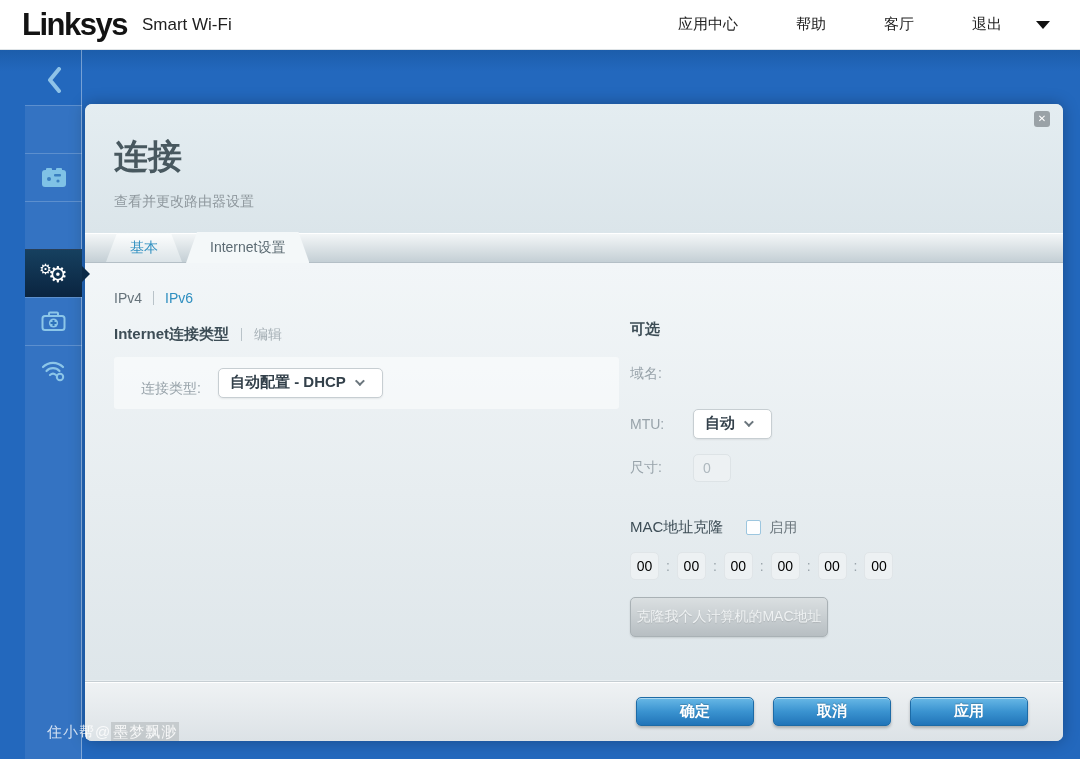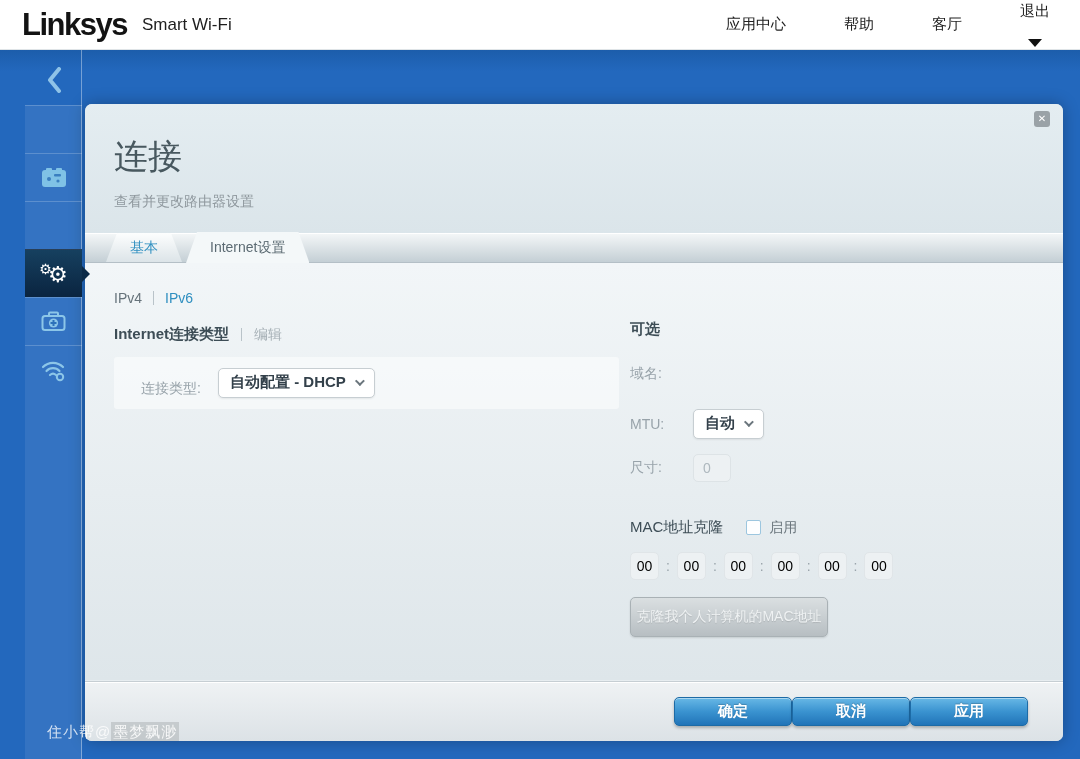--- a/index.html
+++ b/index.html
@@ -8,21 +8,21 @@
   body { position:relative; background:#2368bd; }
 
   
   .topbar { position:absolute; top:0; left:0; width:1080px; height:50px;
     background:#ffffff; border-bottom:1px solid #dfe4e7;
     display:flex; align-items:center; padding:0 30px 0 22px; z-index:30; }
   .logo { font-size:31px; font-weight:800; letter-spacing:-1.5px; color:#131313; }
   .product { margin-left:15px; font-size:17px; color:#1e1e1e; }
   .topnav { margin-left:auto; display:flex; align-items:center; gap:58px; }
   .topnav .nav-item { font-size:15px; color:#222; cursor:pointer; white-space:nowrap; }
-  .logout-wrap { display:flex; align-items:center; gap:18px;flex-direction:column; }
+  .logout-wrap { display:flex; align-items:center; gap:34px; }
   .caret-down { width:0; height:0; border-left:7px solid transparent;
     border-right:7px solid transparent; border-top:8px solid #111; }
 
   
   .workspace { position:absolute; top:50px; left:0; width:1080px; height:709px;
     background:linear-gradient(180deg,#1c5dab 0%, #2368bd 3%, #2368bd 100%); }
 
   
   .sidebar { position:absolute; left:0; top:0; width:82px; height:100%;
     border-right:1px solid rgba(255,255,255,0.38); z-index:10; }
@@ -45,21 +45,21 @@
   
   .modal { position:absolute; left:85px; top:54px; width:978px; height:637px;
     background:#e7edf0; border-radius:7px; z-index:5;
     box-shadow:0 0 16px rgba(0,0,0,0.28); overflow:hidden; }
   .modal-close { position:absolute; top:7px; right:13px; width:16px; height:16px;
     background:#9aa2a7; border-radius:3px; color:#fff; font-size:10px;
     line-height:16px; text-align:center; cursor:pointer; z-index:6; }
 
   .modal-header { height:129px; padding:30px 0 0 29px;
     background:linear-gradient(180deg,#e4edf1,#dbe5ea); }
-  .modal-title { font-size:34px; font-weight:400; color:#48585f; }
+  .modal-title { font-size:34px; font-weight:700; color:#48585f; }
   .modal-subtitle { margin-top:13px; font-size:14px; color:#8e979d; }
 
   
   .tab-bar { height:30px; background:linear-gradient(180deg,#f3f6f7,#c4cfd5);
     border-top:1px solid #ffffff; border-bottom:1px solid #b4bfc6;
     display:flex; align-items:flex-end; padding-left:21px; }
   .tab { height:29px; padding:0 24px; display:flex; align-items:center;
     font-size:14px; cursor:pointer; margin-right:4px;
     clip-path:polygon(11px 0, calc(100% - 11px) 0, 100% 100%, 0 100%); }
   .tab.inactive { background:linear-gradient(180deg,#fdfefe,#dce4e8); color:#2f8fc0; }
@@ -80,21 +80,21 @@
   .section-title { font-size:15px; font-weight:bold; color:#3d4d56; }
   .edit-link { font-size:14px; color:#a6b0b6; cursor:pointer; }
   .section-head .vsep { height:13px; margin:0 12px; }
 
   .conn-row { margin-top:13px; background:rgba(251,253,254,0.6); border-radius:3px;
     padding:11px 0 11px 27px; display:flex; align-items:flex-end; }
   .field-label { font-size:14px; color:#98a3aa; }
   .conn-row .field-label { width:77px; }
 
   .select-box { display:inline-flex; align-items:center; gap:9px; background:#fff;
-    border:1px solid #c7ced2; border-radius:5px; padding:4px 12px 5px 11px;
+    border:1px solid #c7ced2; border-radius:5px; padding:4px 20px 5px 11px;
     font-size:15px; font-weight:bold; color:#33404a; cursor:pointer;
     box-shadow:0 1px 2px rgba(0,0,0,0.07); }
   .chev { width:7px; height:7px; border-right:2px solid #6b767d;
     border-bottom:2px solid #6b767d; transform:rotate(45deg) translateY(-2px); }
 
   .opt-title { margin-top:57px; font-size:15px; font-weight:bold; color:#3d4d56; }
   .opt-row { display:flex; align-items:center; margin-top:26px; }
   .opt-row .field-label { width:63px; }
   .input-disabled { background:#edf1f3; border:1px solid #dde3e6; border-radius:5px;
     padding:5px 9px; font-size:14px; color:#aeb8be; min-width:38px; }
@@ -116,21 +116,21 @@
     border-radius:5px; color:#eff2f3; font-size:14px; display:flex;
     align-items:center; justify-content:center;
     text-shadow:0 1px 1px rgba(0,0,0,0.12); box-shadow:0 1px 2px rgba(0,0,0,0.12); }
 
   
   .modal-footer { position:absolute; left:0; right:0; bottom:0; height:60px;
     border-top:1px solid #c6ced3;
     background:linear-gradient(180deg,#eff2f4,#dce2e6);
     box-shadow:inset 0 1px 0 #ffffff;
     display:flex; align-items:center; justify-content:flex-end;
-    padding-right:35px; }
+    gap:19px; padding-right:35px; }
   .btn-blue { width:118px; height:29px; border-radius:5px;
     background:linear-gradient(180deg,#68b8e6 0%, #3a93d0 50%, #2174b8 100%);
     border:1px solid #1d6ba6; color:#fff; font-size:15px; font-weight:bold;
     display:flex; align-items:center; justify-content:center; cursor:pointer;
     box-shadow:inset 0 1px 0 rgba(255,255,255,0.45), 0 2px 3px rgba(0,0,0,0.25);
     text-shadow:0 -1px 1px rgba(0,0,0,0.2); }
 
   .watermark { position:absolute; left:47px; bottom:17px; z-index:25;
     font-size:15px; color:rgba(255,255,255,0.78); letter-spacing:1px; }
   .watermark .wm-name { background:rgba(175,180,183,0.55);

